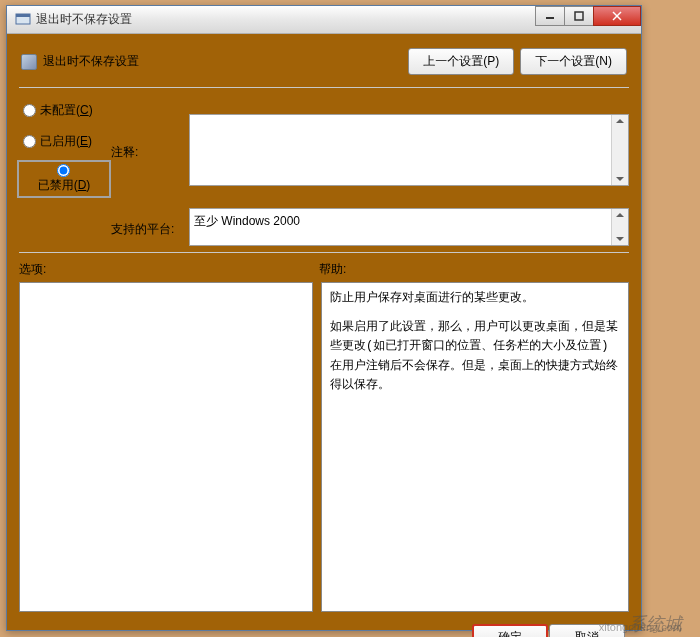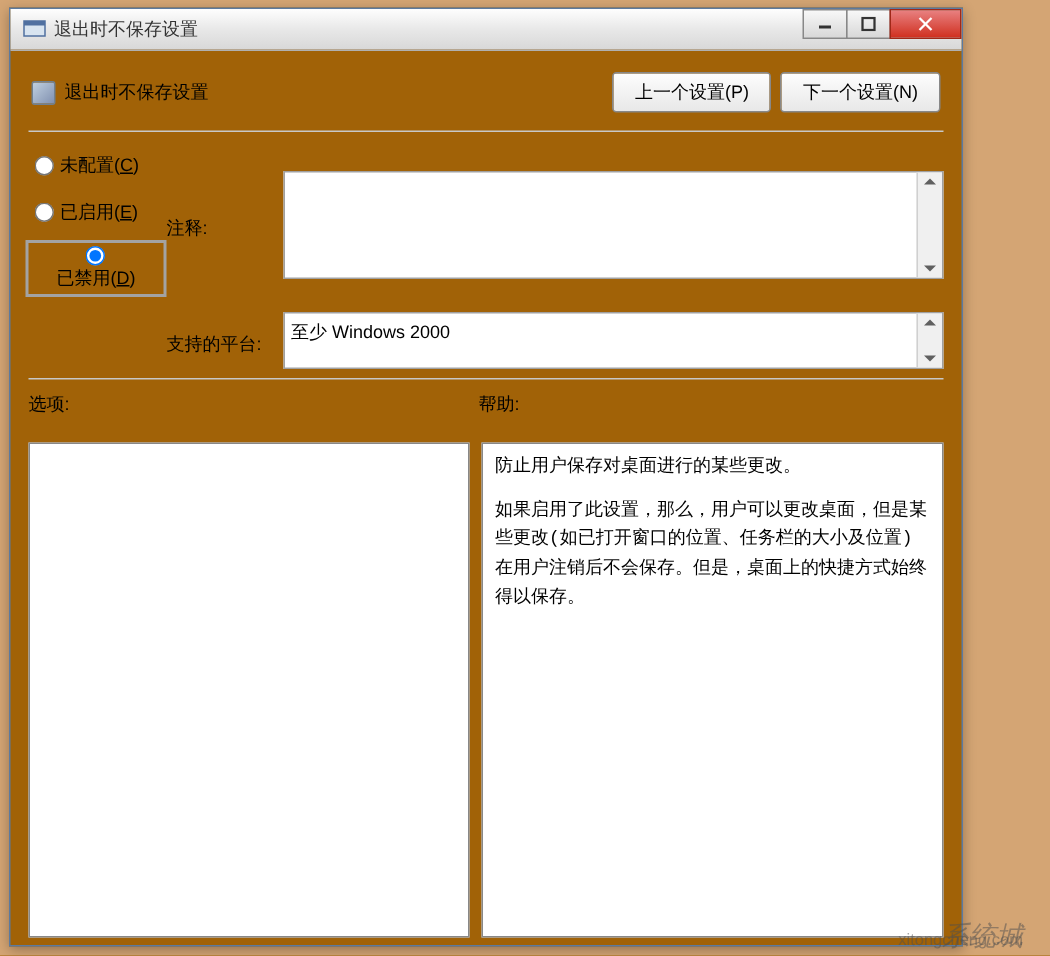--- a/index.html
+++ b/index.html
@@ -176,21 +176,21 @@
     width: 100%;
     height: 38px;
     border: 1px solid #a0a0a0;
     background: #fff;
     padding: 4px 4px;
     position: relative;
   }
   .lower-labels {
     display: flex;
     margin-top: 8px;
-    margin-bottom: 17px;
+    margin-bottom: 4px;
   }
   .lower-labels .left-lbl { width: 300px; }
   .lower-labels .right-lbl { flex: 1; }
   .panels {
     display: flex;
     gap: 8px;
     font-family: Liberation Mono, monospace;
   }
   .panel {
     border: 1px solid #888;

